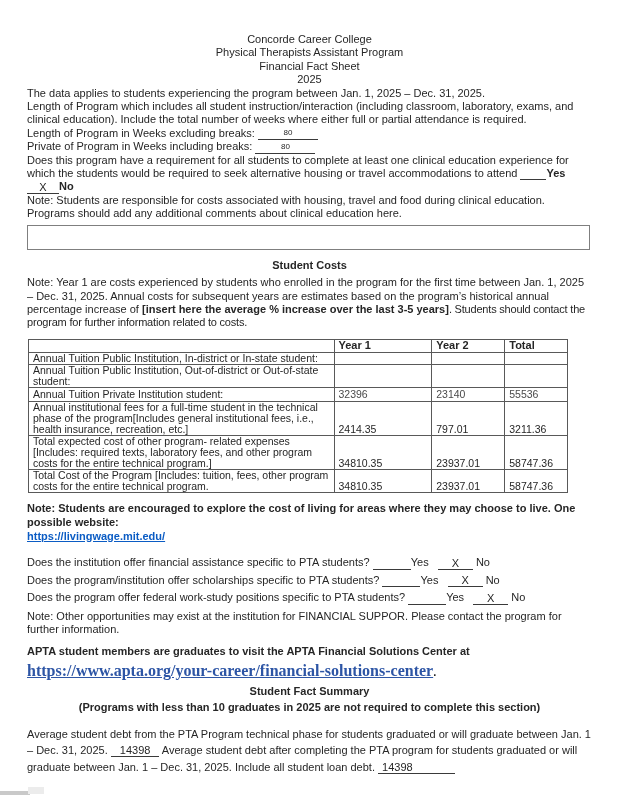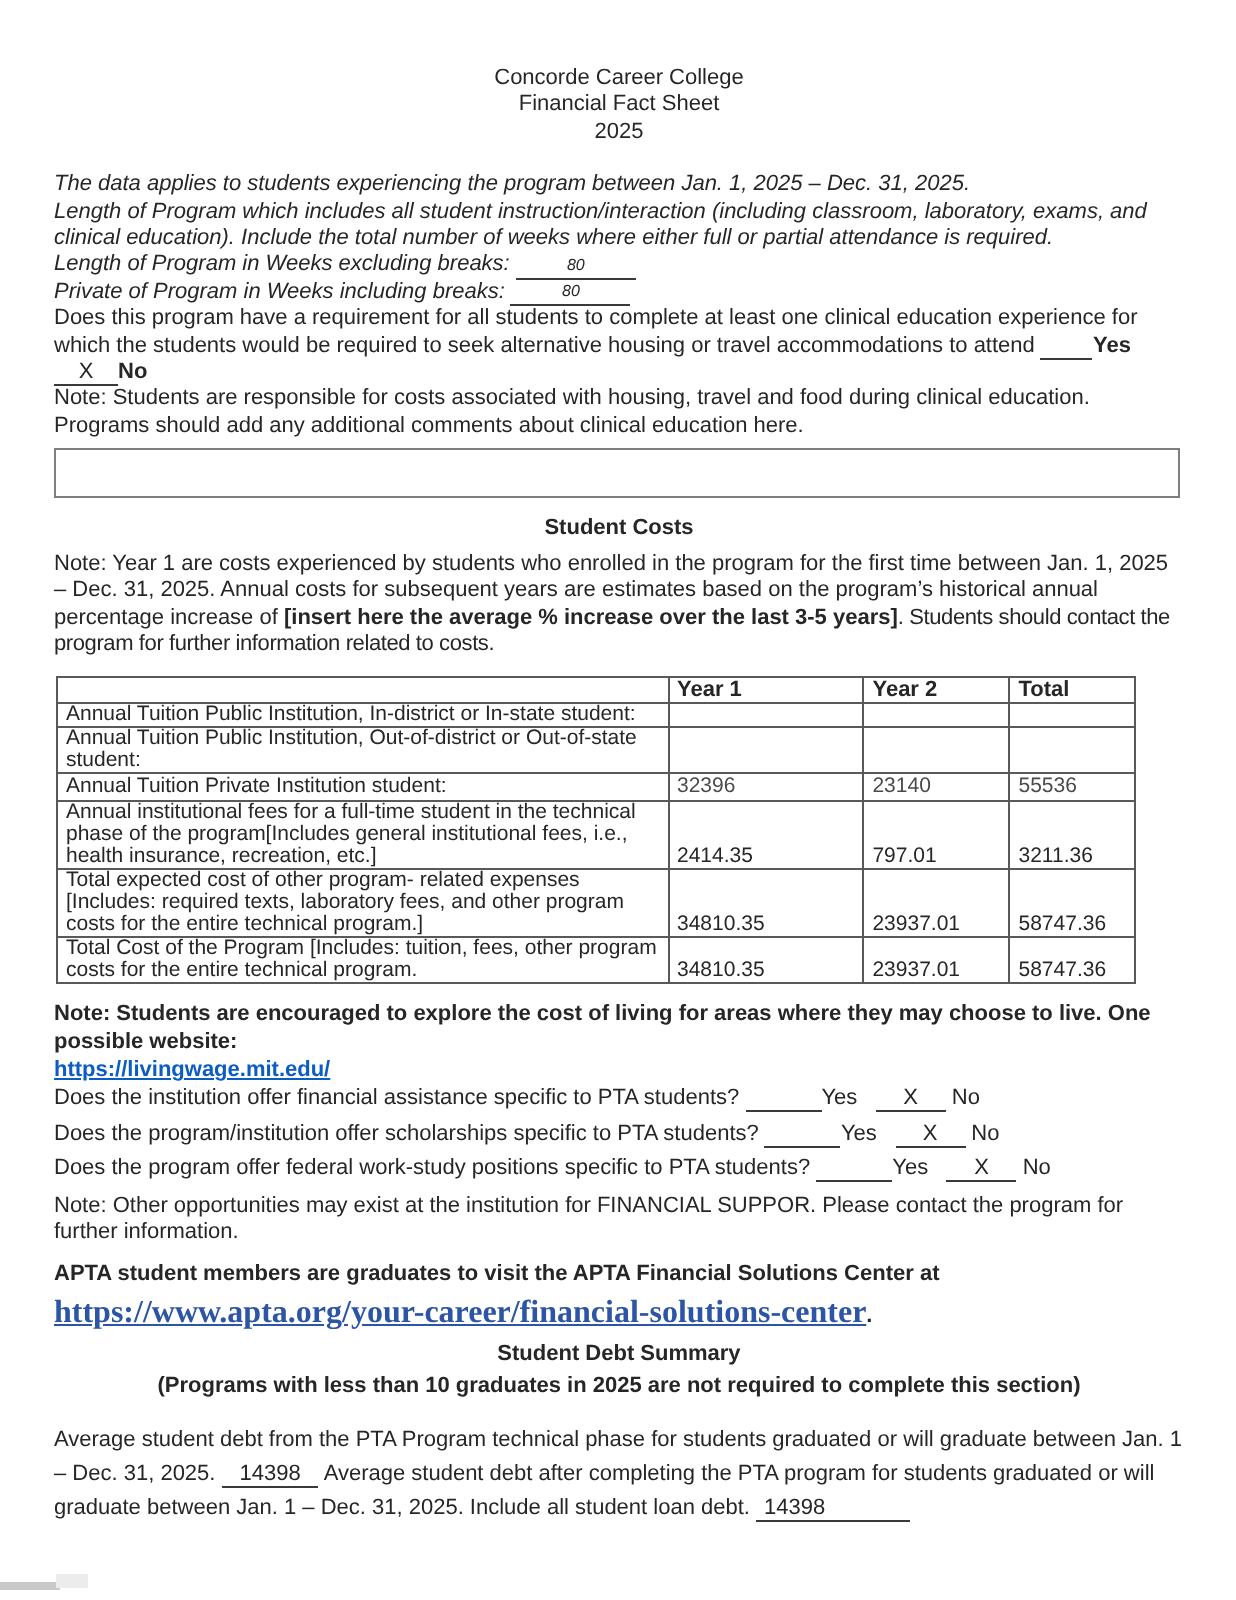--- a/index.html
+++ b/index.html
@@ -6,21 +6,21 @@
   .page{
     width:618px;height:800px;background:#ffffff;position:relative;
     font-family:"Liberation Sans",sans-serif;color:#262626;
     font-size:11px;line-height:13.4px;overflow:hidden;
   }
   .content{padding:33px 26px 0 27px;}
   .center{text-align:center;}
   .bold{font-weight:bold;}
   p{margin:0;}
   .hdr div{line-height:13.4px;}
-  .intro{margin-top:13px;font-style:italic;}
+  .intro{}
   .sec-head{margin-top:9px;font-weight:bold;text-align:center;}
   .blank{
     display:inline-block;border-bottom:1px solid #3a3a3a;height:12px;
     text-align:center;vertical-align:bottom;line-height:12px;
   }
   .blank.small{font-size:8px;}
   .w60{width:60px;} .w28{width:26px;} .w32{width:32px;} .w38{width:38px;} .w35{width:35px;}
   .comment-box{
     margin-top:4px;height:25px;border:1px solid #7f7f7f;width:563px;box-sizing:border-box;
   }
@@ -37,39 +37,40 @@
   .col-label{width:297px;} .col-y1{width:95px;} .col-y2{width:71px;} .col-total{width:61px;}
   tr.r-hdr{height:13px;} tr.r-thin{height:12px;} tr.r-mid{height:14px;}
   tr.r-3l{height:31px;} tr.r-3lb{height:29px;} tr.r-2l{height:20px;}
   td.lbl-multi{font-size:10px;line-height:10.2px;padding-top:1px;}
   td.lbl-small{font-size:9.5px;line-height:9.8px;}
   td.val{font-size:11px;vertical-align:bottom;padding-bottom:1px;padding-left:8px;}
   td.val-sm{font-size:7.5px;vertical-align:middle;padding-left:8px;color:#4a4a4a;}
   .explore-note{margin-top:9px;font-weight:bold;line-height:13.9px;}
   a.link-sans{color:#0b5cc4;font-weight:bold;text-decoration:underline;}
   a.link-serif{color:#2d55a5;font-family:"Liberation Serif",serif;font-size:16px;text-decoration:underline;text-align:right;}
-  .questions{}
+  .questions{margin-top:13px;}
   .q-line{height:17.5px;}
   .fin-note{margin-top:1px;}
   .apta{margin-top:4px;line-height:20px;font-weight:bold;}
   .debt-heads{line-height:16px;margin-top:1px;}
   .debt{margin-top:11px;line-height:16.6px;}
   .debt-val{border-bottom:1px solid #3a3a3a;padding:0 9px;}
   .debt-val2{border-bottom:1px solid #3a3a3a;padding:0 42px 0 4px;}
   .artifact{position:absolute;left:0;bottom:5px;width:30px;height:4px;background:#c9c9c9;}
   .artifact2{position:absolute;left:28px;bottom:6px;width:16px;height:7px;background:#ececec;}
 </style>
 </head>
 <body>
 
 <div class="page">
   <div class="content">
 
     <div class="hdr center">
       <div>Concorde Career College</div>
+      <div>Physical Therapists Assistant Program</div>
       <div>Financial Fact Sheet</div>
       <div>2025</div>
     </div>
 
     <div class="intro">
       <p>The data applies to students experiencing the program between Jan. 1, 2025 – Dec. 31, 2025.</p>
       <p>Length of Program which includes all student instruction/interaction (including classroom, laboratory, exams, and clinical education). Include the total number of weeks where either full or partial attendance is required.</p>
       <div>
         <span>Length of Program in Weeks excluding breaks:</span>
         <span class="blank w60 small">80</span>
@@ -172,21 +173,21 @@
       </div>
     </div>
 
     <p class="fin-note">Note:  Other opportunities may exist at the institution for FINANCIAL SUPPOR. Please contact the program for further information.</p>
 
     <p class="apta">
       <span>APTA student members are graduates to visit the APTA Financial Solutions Center at </span><a class="link-serif" href="#">https://www.apta.org/your-career/financial-solutions-center</a><span>.</span>
     </p>
 
     <div class="debt-heads center bold">
-      <div>Student Debt Summary</div>
+      <div>Student Fact Summary</div>
       <div>(Programs with less than 10 graduates in 2025 are not required to complete this section)</div>
     </div>
 
     <div class="debt">
       <span>Average student debt from the PTA Program technical phase for students graduated or will graduate between Jan. 1 – Dec. 31, 2025. </span><span class="debt-val">14398</span>
       <span>Average student debt after completing the PTA program for students  graduated or will graduate between Jan. 1 – Dec. 31, 2025. Include all student loan debt. </span><span class="debt-val2">14398</span>
     </div>
 
   </div>
 

